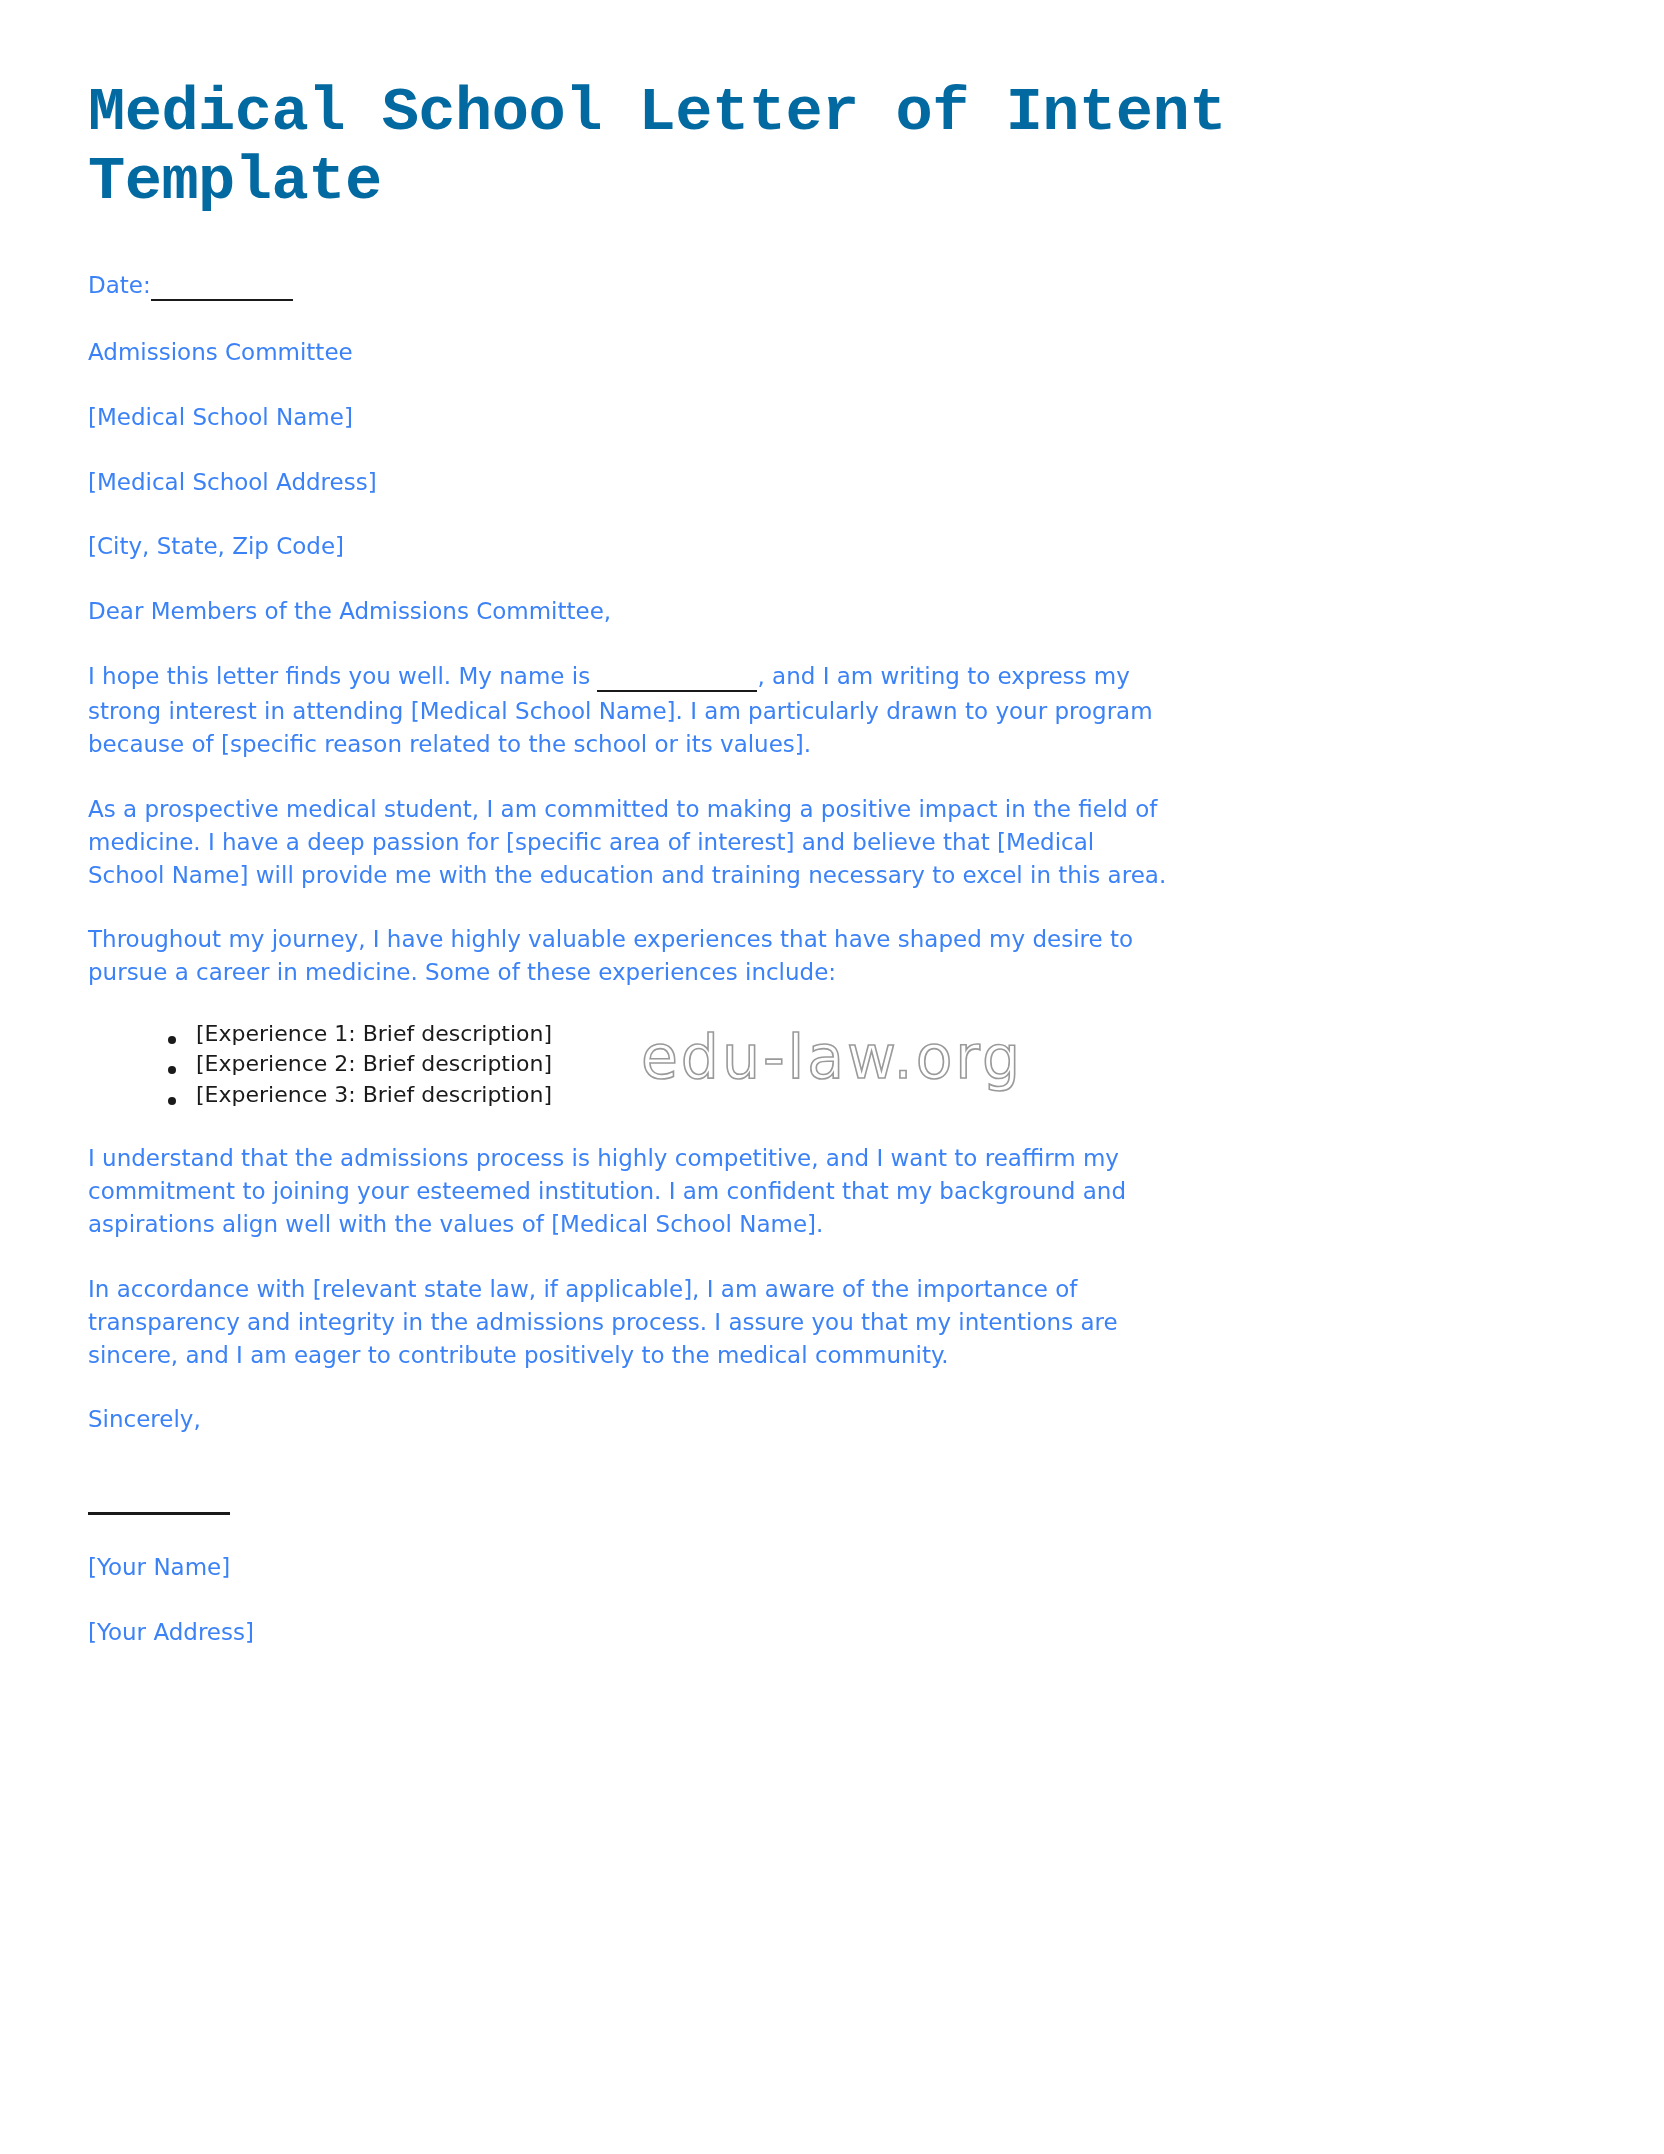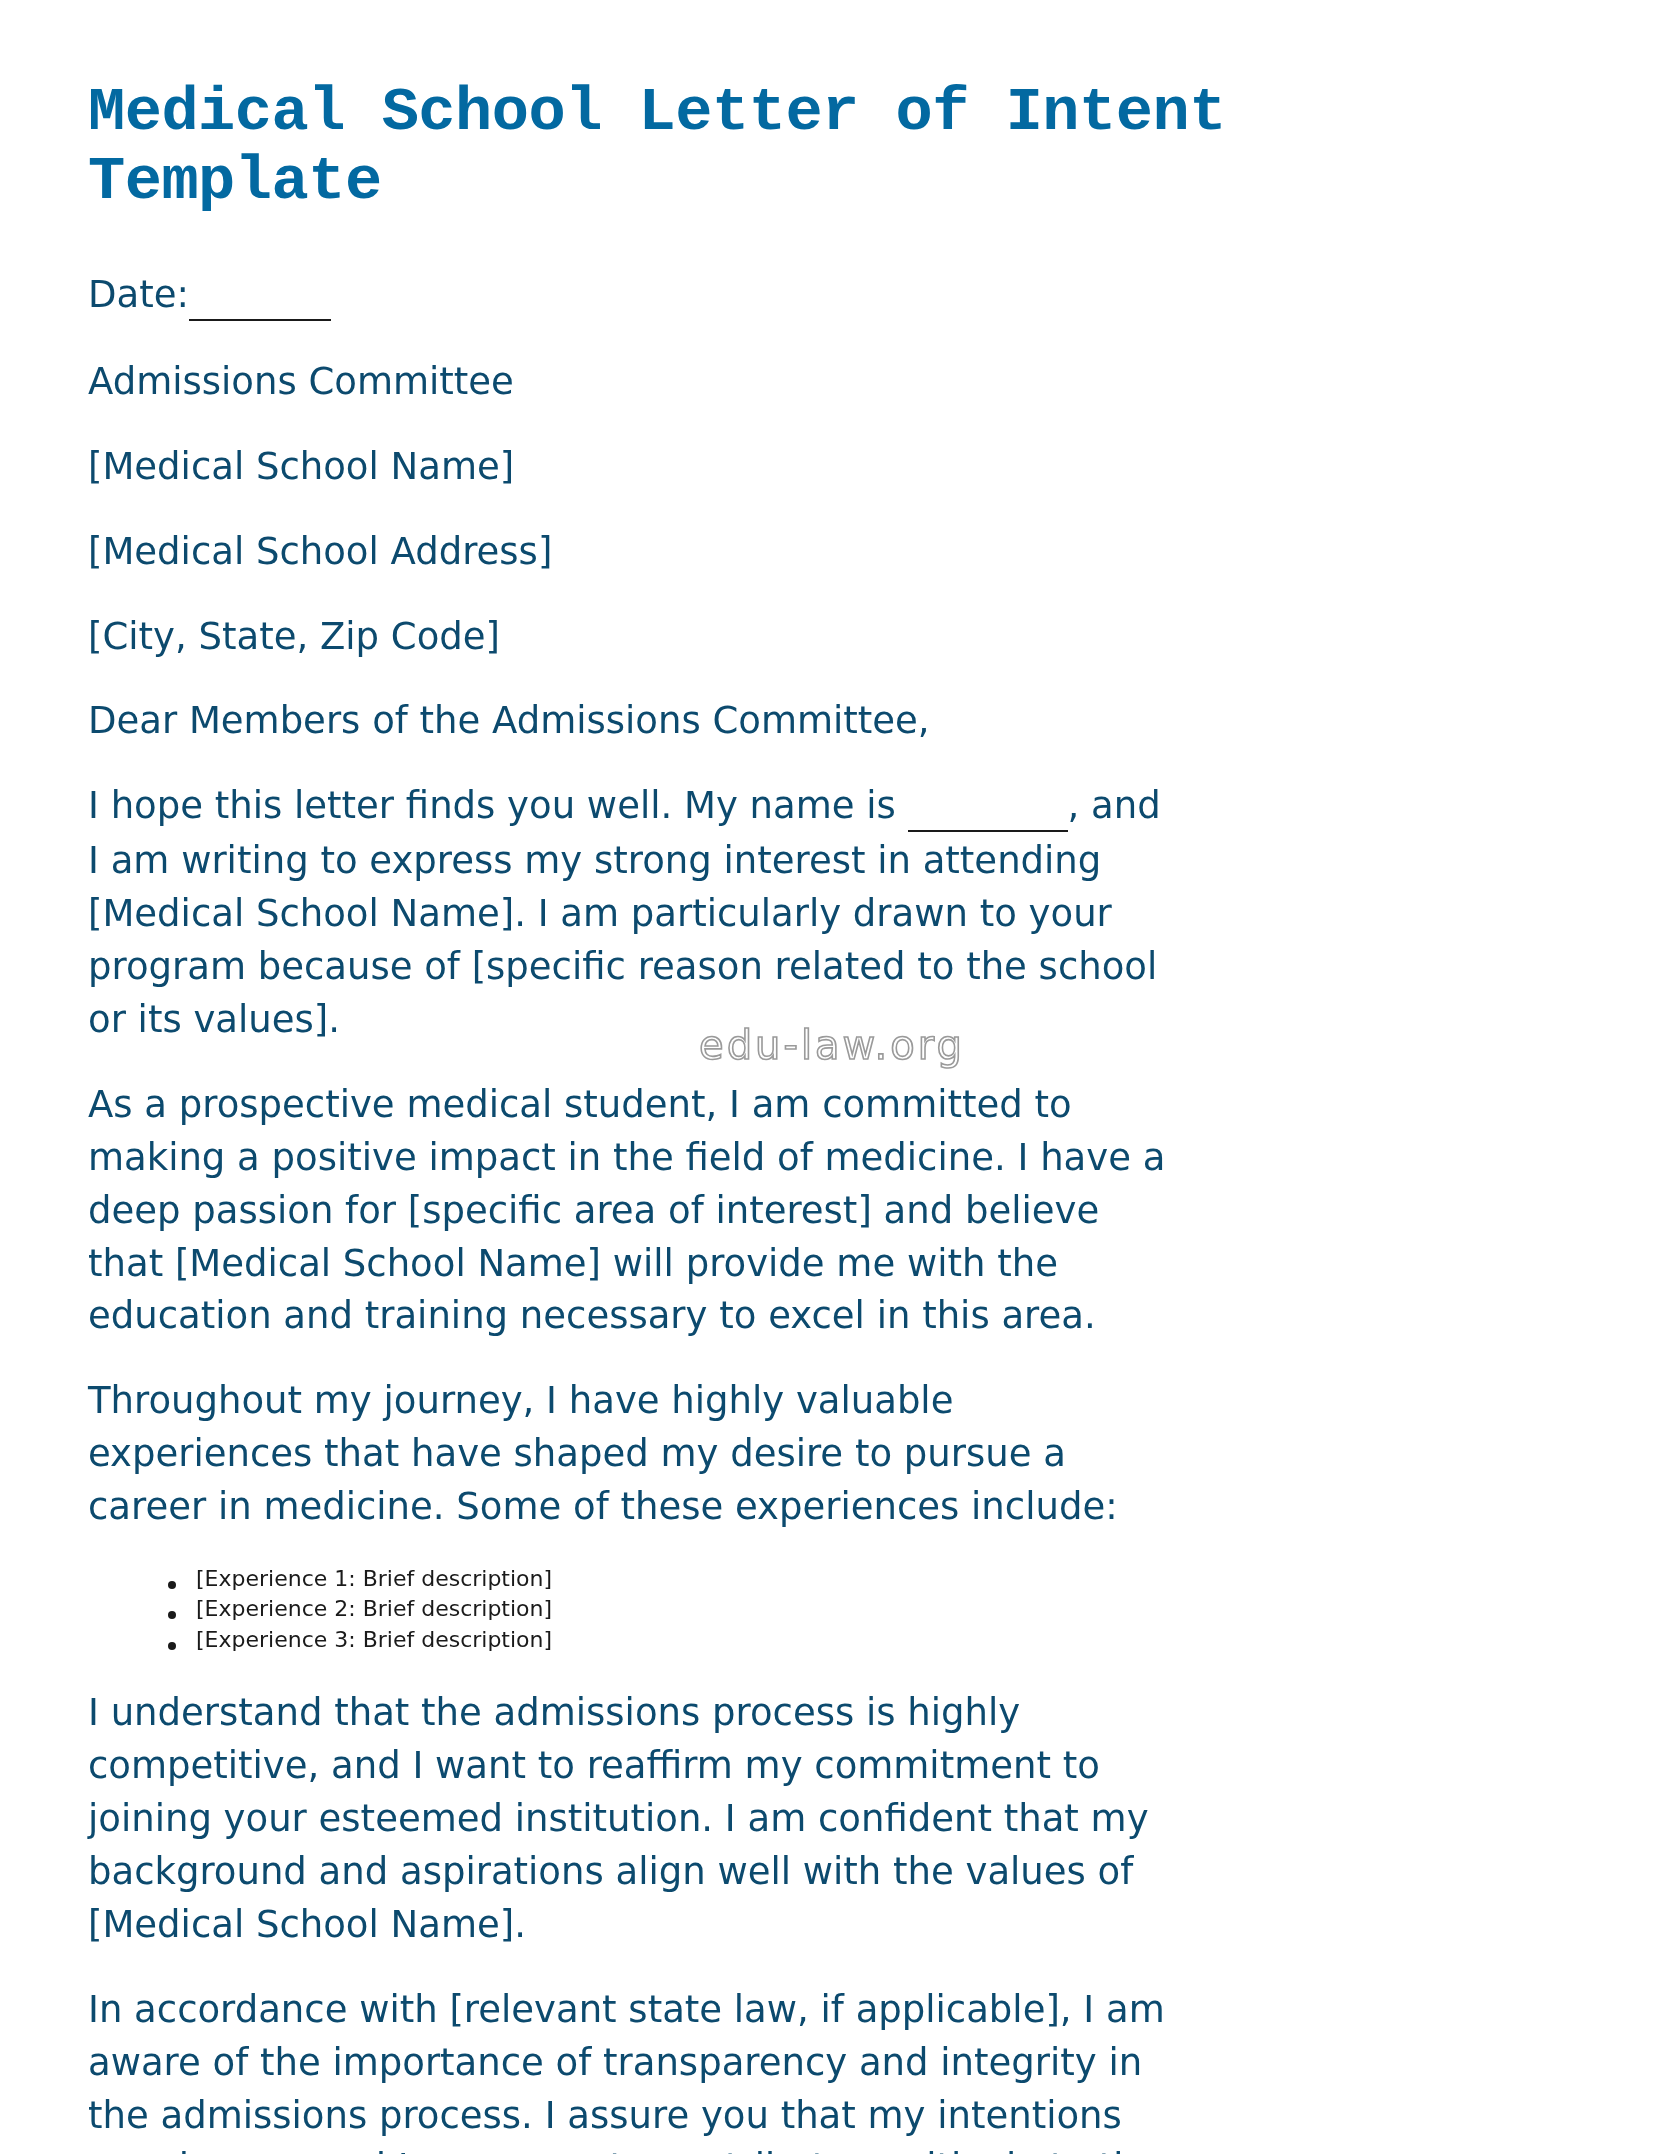--- a/index.html
+++ b/index.html
@@ -26,21 +26,21 @@
   }
 
   
   .watermark {
     position: absolute;
     left: 0;
     right: 0;
     top: 1022px;
     text-align: center;
     font-family: "DejaVu Sans", "Liberation Sans", sans-serif;
-    font-size: 40px;
+    font-size: 60px;
     letter-spacing: 3px;
     font-weight: 400;
     color: rgba(255,255,255,0);
     -webkit-text-stroke: 1.6px #9a9a9a;
     text-stroke: 1.6px #9a9a9a;
     pointer-events: none;
     z-index: 5;
     user-select: none;
   }
 
@@ -52,23 +52,23 @@
     font-weight: 700;
     letter-spacing: -0.5px;
     color: #0369a1;
     margin: 0 0 52px 0;
     max-width: 1180px;
     font-stretch: condensed;
   }
 
   
   .para {
-    font-size: 37px;
+    font-size: 23px;
     line-height: 1.43;
-    color: #0c4a6e;
+    color: #3b82f6;
     margin: 16px 0 32px 0;
     max-width: 1085px;
     position: relative;
     z-index: 2;
   }
 
   .para.tight { margin-bottom: 30px; }
 
   .blank-line {
     display: inline-block;

